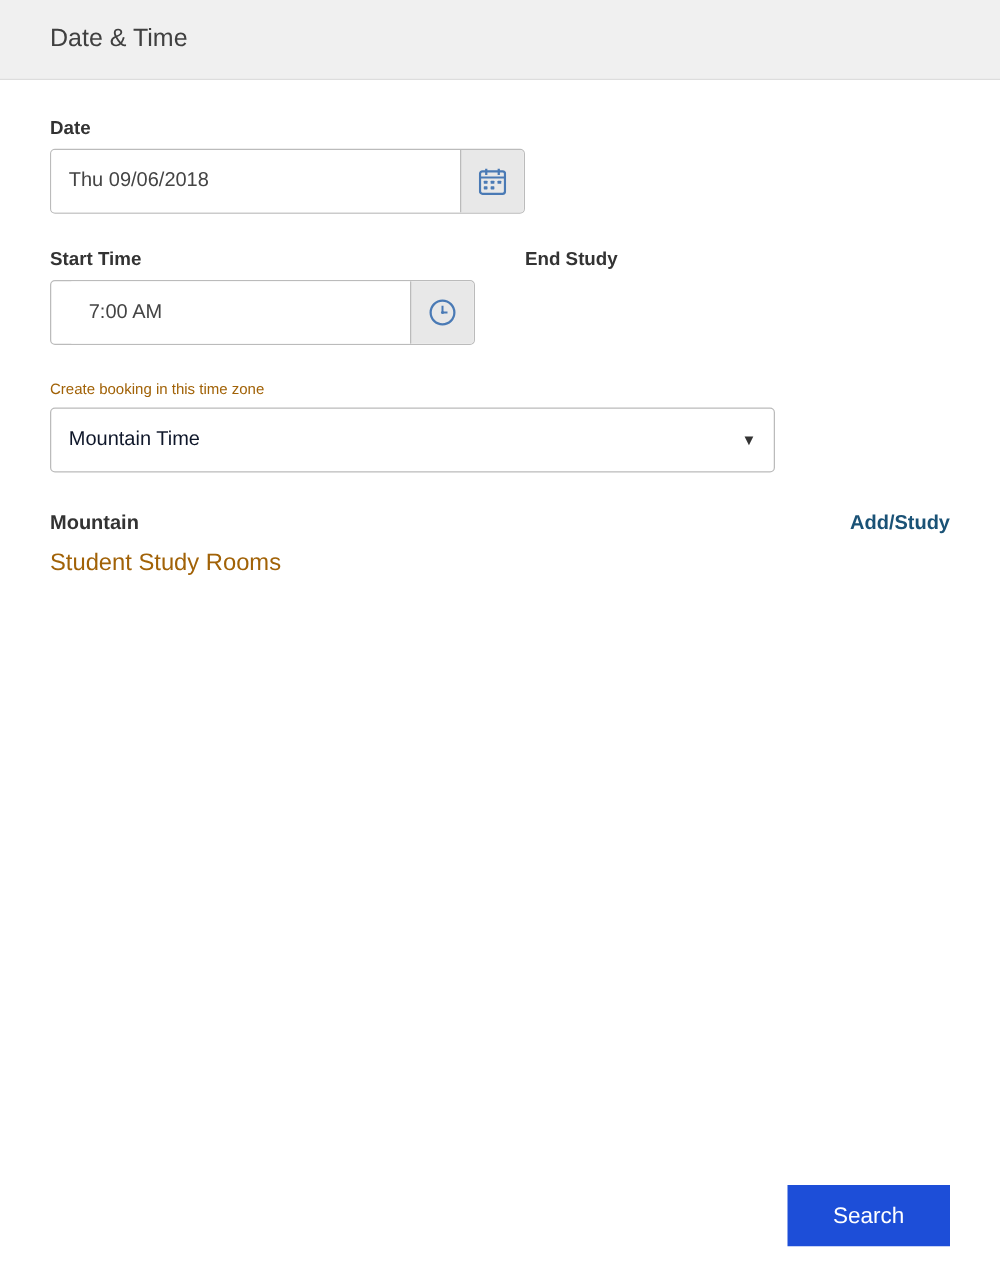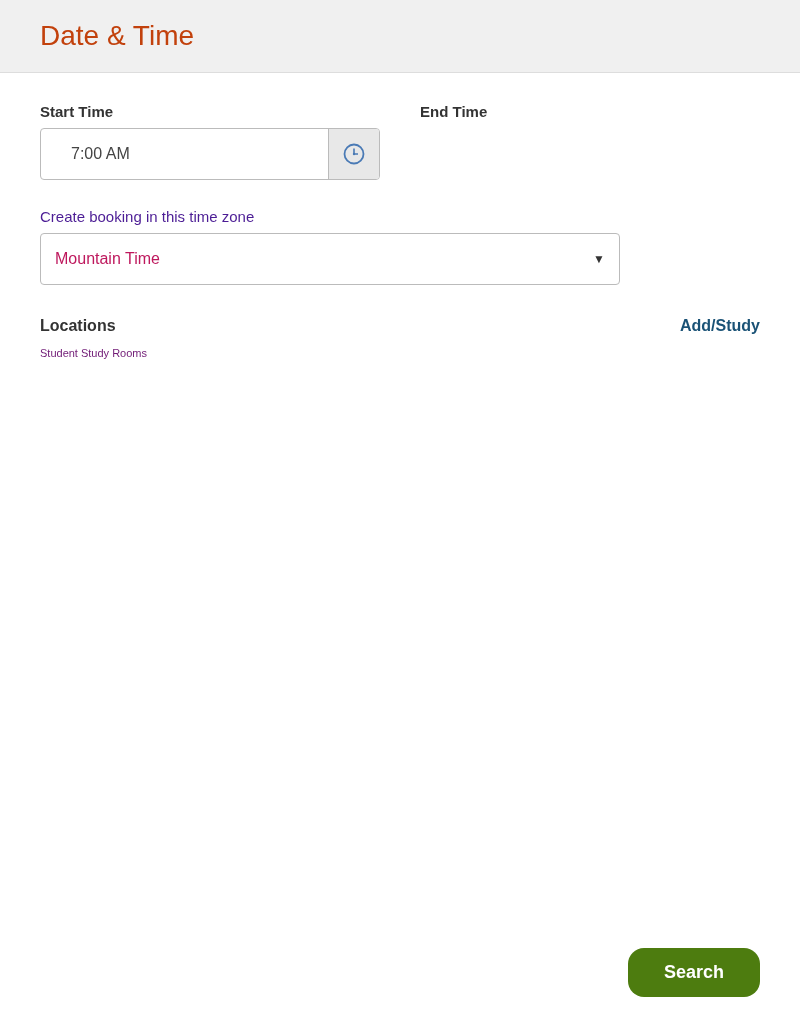--- a/index.html
+++ b/index.html
@@ -24,23 +24,23 @@
       position: relative;
     }
 
     .header-section {
       background: #f0f0f0;
       padding: 20px 40px 20px 40px;
       border-bottom: 1px solid #ddd;
     }
 
     .header-title {
-      font-size: 28px;
+      font-size: 20px;
       font-weight: normal;
-      color: #c2410c;
+      color: #404040;
     }
 
     .content-section {
       padding: 30px 40px;
     }
 
     .field-group {
       margin-bottom: 28px;
     }
 
@@ -101,43 +101,43 @@
       overflow: hidden;
       height: 52px;
       padding-left: 16px;
     }
 
     .timezone-group {
       margin-bottom: 32px;
     }
 
     .timezone-label {
-      font-size: 15px;
-      color: #4c1d95;
+      font-size: 12px;
+      color: #a16207;
       margin-bottom: 8px;
       display: block;
     }
 
     .timezone-select-wrapper {
       border: 1px solid #bbb;
       border-radius: 4px;
       width: 580px;
       height: 52px;
       display: flex;
       align-items: center;
       padding: 0 14px;
       background: #fff;
       cursor: pointer;
       position: relative;
     }
 
     .timezone-select-text {
       flex: 1;
       font-size: 16px;
-      color: #be185d;
+      color: #0f172a;
     }
 
     .timezone-arrow {
       color: #333;
       font-size: 12px;
     }
 
     .locations-section {
       margin-bottom: 40px;
     }
@@ -157,39 +157,39 @@
 
     .add-remove-link {
       font-size: 16px;
       font-weight: bold;
       color: #1a5276;
       cursor: pointer;
       text-decoration: none;
     }
 
     .location-item {
-      font-size: 11px;
-      color: #701a75;
+      font-size: 19px;
+      color: #a16207;
       padding: 4px 0;
     }
 
     .search-button-container {
       position: absolute;
       bottom: 22px;
       right: 40px;
     }
 
     .search-button {
-      background: #4d7c0f;
+      background: #1d4ed8;
       color: #fff;
       border: none;
-      border-radius: 16px;
+      border-radius: 0;
       padding: 14px 36px;
       font-size: 18px;
-      font-weight: bold;
+      font-weight: normal;
       cursor: pointer;
       min-width: 130px;
     }
 
     
     .calendar-icon {
       width: 22px;
       height: 22px;
     }
 
@@ -203,55 +203,74 @@
 <body>
 
 <div class="page-container">
 
   <div class="header-section">
     <h1 class="header-title">Date &amp; Time</h1>
   </div>
 
   <div class="content-section">
 
+    <div class="field-group">
+      <span class="field-label">Date</span>
+      <div class="input-with-icon">
+        <input type="text" class="input-text" value="Thu 09/06/2018" style="">
+        <button class="input-icon-btn">
+          <svg class="calendar-icon" viewBox="0 0 22 22" fill="none" xmlns="http://www.w3.org/2000/svg">
+            <rect x="1" y="3" width="20" height="18" rx="2" ry="2" stroke="#4a7ab5" stroke-width="1.8" fill="none"></rect>
+            <line x1="1" y1="8" x2="21" y2="8" stroke="#4a7ab5" stroke-width="1.5"></line>
+            <line x1="6" y1="1" x2="6" y2="6" stroke="#4a7ab5" stroke-width="1.8"></line>
+            <line x1="16" y1="1" x2="16" y2="6" stroke="#4a7ab5" stroke-width="1.8"></line>
+            <rect x="4" y="10.5" width="3" height="2.5" rx="0.5" fill="#4a7ab5"></rect>
+            <rect x="9.5" y="10.5" width="3" height="2.5" rx="0.5" fill="#4a7ab5"></rect>
+            <rect x="15" y="10.5" width="3" height="2.5" rx="0.5" fill="#4a7ab5"></rect>
+            <rect x="4" y="15" width="3" height="2.5" rx="0.5" fill="#4a7ab5"></rect>
+            <rect x="9.5" y="15" width="3" height="2.5" rx="0.5" fill="#4a7ab5"></rect>
+          </svg>
+        </button>
+      </div>
+    </div>
 
     <div class="time-row">
 
       <div class="time-group">
         <span class="field-label">Start Time</span>
         <div class="time-input-with-icon">
           <input type="text" class="input-text" value="7:00 AM" style="">
           <button class="input-icon-btn">
             <svg class="clock-icon" viewBox="0 0 22 22" fill="none" xmlns="http://www.w3.org/2000/svg">
               <circle cx="11" cy="11" r="9.5" stroke="#4a7ab5" stroke-width="1.8" fill="none"></circle>
               <circle cx="11" cy="11" r="1.2" fill="#4a7ab5"></circle>
               <line x1="11" y1="11" x2="11" y2="5.5" stroke="#4a7ab5" stroke-width="1.6"></line>
               <line x1="11" y1="11" x2="15" y2="11" stroke="#4a7ab5" stroke-width="1.6"></line>
             </svg>
           </button>
         </div>
       </div>
 
       <div class="time-group">
-        <span class="field-label">End Time</span>
+        <span class="field-label">End Study</span>
       </div>
 
     </div>
 
     <div class="timezone-group">
       <span class="timezone-label">Create booking in this time zone</span>
       <div class="timezone-select-wrapper">
         <span class="timezone-select-text">Mountain Time</span>
         <span class="timezone-arrow">▼</span>
       </div>
     </div>
 
     <div class="locations-section">
       <div class="locations-header">
-        <span class="locations-title">Locations</span>
+        <span class="locations-title">Mountain</span>
         <a class="add-remove-link" href="#">Add/Study</a>
       </div>
       <div class="location-item">
           <div>Student Study Rooms</div>
         </div>
     </div>
 
   </div>
 
   <div class="search-button-container">

